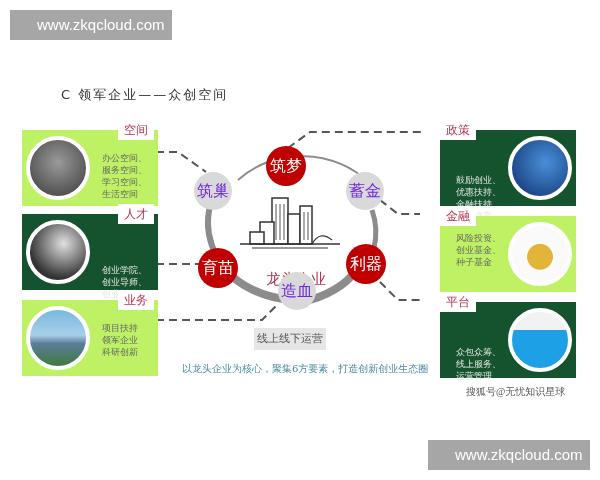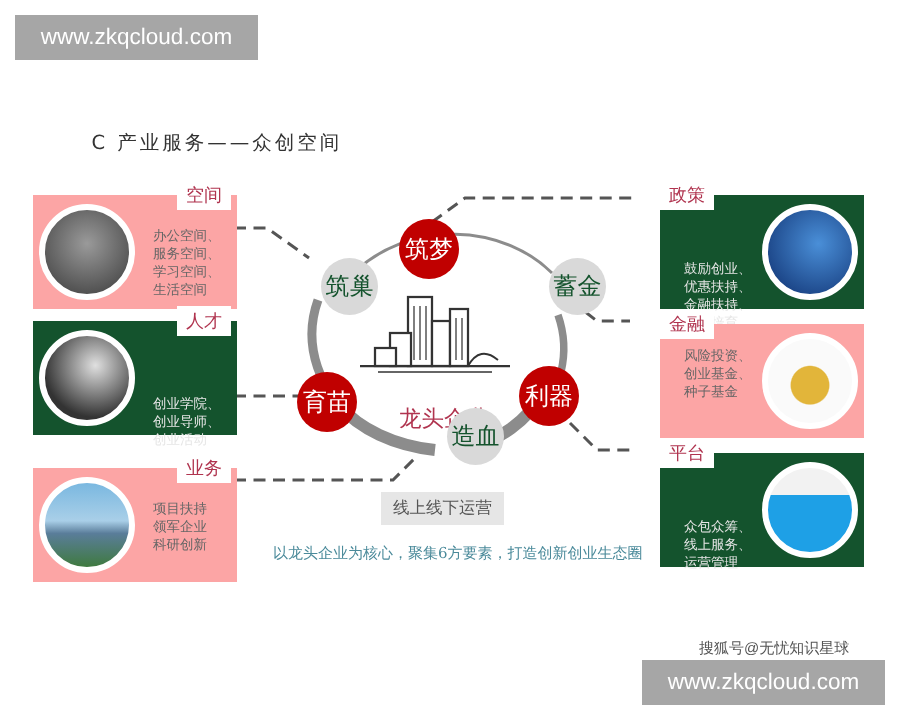--- a/index.html
+++ b/index.html
@@ -1,63 +1,63 @@
 <!DOCTYPE html>
 <html><head>
 <meta charset="utf-8">
 <style>
   * { margin:0; padding:0; box-sizing:border-box; }
   html, body { width:600px; height:480px; background:#ffffff; overflow:hidden; }
   body { position:relative; font-family:"DejaVu Serif", serif; }
 
   .watermark { position:absolute; background:#a6a6a6; color:#ffffff;
-    font-family:"Liberation Sans", sans-serif; font-size:15px; line-height:30px; padding:0 10px;text-align:center; }
+    font-family:"Liberation Sans", sans-serif; font-size:15px; line-height:30px; padding:0 27px; }
   .wm-top { left:10px; top:10px; width:162px; height:30px; }
   .wm-bottom { left:428px; top:440px; width:162px; height:30px; }
 
   .title { position:absolute; left:61px; top:86px; font-family:"DejaVu Sans", sans-serif;
     font-size:13px; color:#333; letter-spacing:2px; }
 
   .panel { position:absolute; width:136px; height:76px; }
-  .panel.light { background:#fca5a5; }
+  .panel.light { background:#bef264; }
   .panel.dark { background:#14532d; }
   .panel .photo { position:absolute; width:64px; height:64px; border-radius:50%;
     border:4px solid #fff; overflow:hidden; top:6px; }
   .panel .label-tab { position:absolute; background:#fff; color:#b0344f;
     font-size:12px; height:20px; line-height:20px; padding:0 6px; top:-10px; }
   .panel .items { position:absolute; font-size:9px; line-height:12px; white-space:pre-line; }
   .panel.light .items { color:#666; }
   .panel.dark .items { color:#e6e6e6;margin-top:28px; }
 
   .left .photo { left:4px; }
   .left .label-tab { left:96px; top:0; transform:translateY(-10px); }
   .left .items { left:80px; top:22px; }
 
   .right .photo { right:4px; }
   .right .label-tab { left:0; }
   .right .items { left:16px; top:16px; }
 
   .node { position:absolute; border-radius:50%; display:flex; align-items:center;
     justify-content:center; font-size:16px; }
   .node.red { background:#c00000; color:#fff; width:40px; height:40px; }
-  .node.grey { background:#d9d9d9; color:#14532d; width:38px; height:38px;margin-left:20px; }
+  .node.grey { background:#d9d9d9; color:#6d28d9; width:38px; height:38px; }
 
   .tagline { position:absolute; left:182px; top:362px; color:#4a8a9a; font-size:10px; }
-  .subtitle-box { position:absolute; left:254px; top:328px; width:82px; height:22px;
+  .subtitle-box { position:absolute; left:254px; top:328px; width:72px; height:22px;
     background:#e6e6e6; color:#555; font-size:11px; text-align:center; line-height:22px; }
   .center-label { position:absolute; left:266px; top:255px; color:#b0344f; font-size:15px;margin-top:15px; }
   .credit { position:absolute; left:466px; top:385px; color:#555; font-size:10px;
-    font-family:Liberation Sans, sans-serif;margin-top:40px; }
+    font-family:Liberation Serif, serif; }
 </style>
 </head>
 <body>
 
 <div class="watermark wm-top">www.zkqcloud.com</div>
 
-<div class="title">C 产业服务——众创空间</div>
+<div class="title">C 领军企业——众创空间</div>
 
 <svg width="600" height="480" style="position:absolute;left:0;top:0;">
   <g stroke="#555" stroke-width="2" stroke-dasharray="8,5" fill="none">
     <path d="M156 152 L178 152 L206 172"></path>
     <path d="M156 264 L204 264"></path>
     <path d="M156 320 L262 320 L278 304"></path>
     <path d="M288 148 L310 132 L424 132"></path>
     <path d="M380 200 L398 214 L420 214"></path>
     <path d="M380 282 L398 300 L420 300"></path>
   </g>
@@ -110,21 +110,21 @@
 </div>
 
 <div class="panel dark left" style="left:22px;top:214px;">
   <div class="photo" style="background:radial-gradient(circle at 60% 35%, #e0e0e0, #333 70%);"></div>
   <div class="label-tab">人才</div>
   <div class="items">创业学院、
 创业导师、
 创业活动</div>
 </div>
 
-<div class="panel light left" style="left:22px;top:300px;margin-top:12px;">
+<div class="panel light left" style="left:22px;top:300px;">
   <div class="photo" style="background:linear-gradient(#7ab8e0 0%, #a9cfe8 45%, #5a7d9a 60%, #3f7a3f 100%);"></div>
   <div class="label-tab">业务</div>
   <div class="items">项目扶持
 领军企业
 科研创新</div>
 </div>
 
 <div class="panel dark right" style="left:440px;top:130px;">
   <div class="photo" style="background:radial-gradient(circle at 60% 40%, #4a8fd8, #0d2e6e);"></div>
   <div class="label-tab">政策</div>

